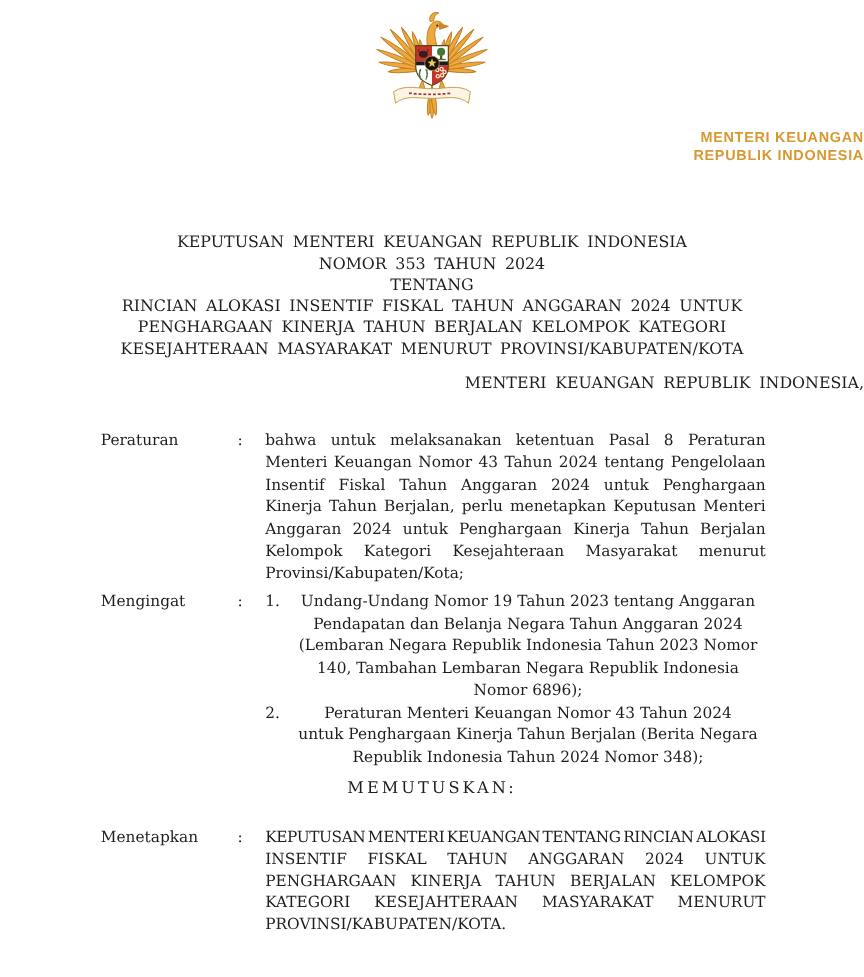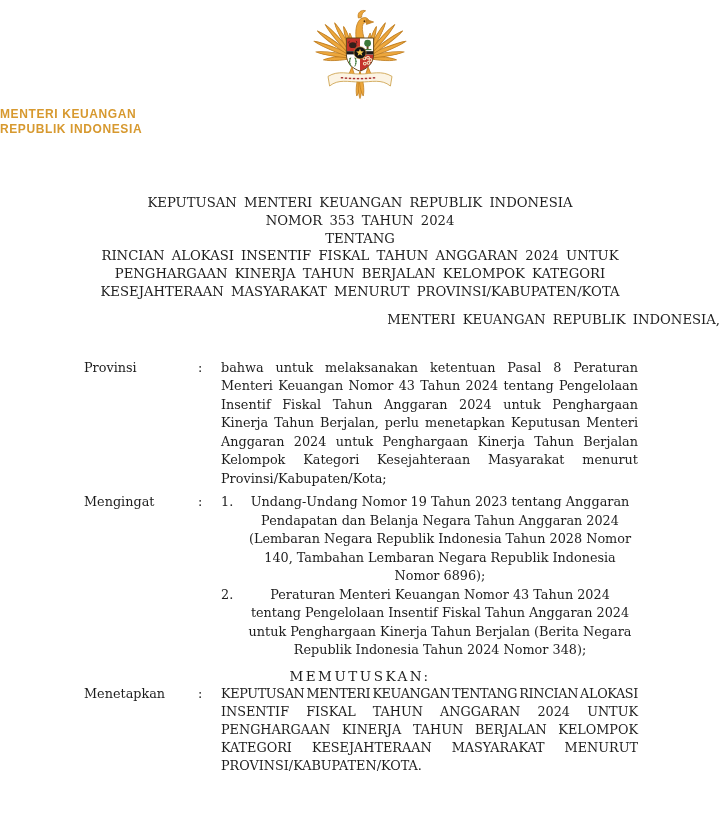--- a/index.html
+++ b/index.html
@@ -1,33 +1,33 @@
 <!DOCTYPE html>
 <html><head>
 <meta charset="utf-8">
 <style>
   html,body{margin:0;padding:0;background:#ffffff;}
   .page{position:relative;width:720px;height:814px;background:#ffffff;overflow:hidden;
         font-family:"DejaVu Serif", serif;color:#1d1d1d;}
   
   .emblem{display:block;margin:6px auto 5px;width:96px;height:96px;}
-  .ministry{text-align:left;font-family:"Liberation Sans", sans-serif;font-weight:bold;
+  .ministry{text-align:right;font-family:"Liberation Sans", sans-serif;font-weight:bold;
             font-size:12px;line-height:15px;letter-spacing:0.6px;color:#d7992f;}
   
   .title-block{margin-top:57px;font-size:13.2px;line-height:17.8px;word-spacing:3px;}
   .cblock .tline{text-align:center;}
   .salutation{margin-top:10px;text-align:right;font-size:13.2px;line-height:18px;word-spacing:3px;}
   
   .clause{display:flex;margin:0 82px 0 84px;font-size:12.8px;line-height:18.5px;}
   .clause .label{width:114px;flex:none;}
   .clause .colon{width:23px;flex:none;}
   .clause .content{width:417px;flex:none;}
   .menimbang{margin-top:30px;}
   .mengingat{margin-top:5px;}
-  .menetapkan{margin-top:0;line-height:18px;}
+  .menetapkan{margin-top:24px;line-height:18px;}
   
   .jblock .tline{text-align:justify;text-align-last:justify;}
   .jblock .tline.last{text-align-last:left;}
   .lblock .tline{text-align:center;}
   .menetapkan-content .tline.first{word-spacing:-4.2px;letter-spacing:-0.35px;}
   
   .mi-item{display:flex;}
   .mi-num{width:21px;flex:none;}
   .mi-lines{width:396px;flex:none;}
   
@@ -144,21 +144,21 @@
       <div class="tline">NOMOR 353 TAHUN 2024</div>
       <div class="tline">TENTANG</div>
       <div class="tline">RINCIAN ALOKASI INSENTIF FISKAL TAHUN ANGGARAN 2024 UNTUK</div>
       <div class="tline">PENGHARGAAN KINERJA TAHUN BERJALAN KELOMPOK KATEGORI</div>
       <div class="tline last">KESEJAHTERAAN MASYARAKAT MENURUT PROVINSI/KABUPATEN/KOTA</div>
     </div>
 
   <div class="salutation">MENTERI KEUANGAN REPUBLIK INDONESIA,</div>
 
   <div class="clause menimbang">
-    <div class="label">Provinsi</div>
+    <div class="label">Peraturan</div>
     <div class="colon">:</div>
     <div class="content jblock">
         <div class="tline first">bahwa untuk melaksanakan ketentuan Pasal 8 Peraturan</div>
         <div class="tline">Menteri Keuangan Nomor 43 Tahun 2024 tentang Pengelolaan</div>
         <div class="tline">Insentif Fiskal Tahun Anggaran 2024 untuk Penghargaan</div>
         <div class="tline">Kinerja Tahun Berjalan, perlu menetapkan Keputusan Menteri</div>
         <div class="tline">Anggaran 2024 untuk Penghargaan Kinerja Tahun Berjalan</div>
         <div class="tline">Kelompok Kategori Kesejahteraan Masyarakat menurut</div>
         <div class="tline last">Provinsi/Kabupaten/Kota;</div>
       </div>
@@ -166,30 +166,29 @@
 
   <div class="clause mengingat">
     <div class="label">Mengingat</div>
     <div class="colon">:</div>
     <div class="content">
         <div class="mi-item">
           <div class="mi-num">1.</div>
           <div class="mi-lines lblock">
             <div class="tline">Undang-Undang Nomor 19 Tahun 2023 tentang Anggaran</div>
             <div class="tline">Pendapatan dan Belanja Negara Tahun Anggaran 2024</div>
-            <div class="tline">(Lembaran Negara Republik Indonesia Tahun 2028 Nomor</div>
+            <div class="tline">(Lembaran Negara Republik Indonesia Tahun 2023 Nomor</div>
             <div class="tline">140, Tambahan Lembaran Negara Republik Indonesia</div>
             <div class="tline">Nomor 6896);</div>
           </div>
         </div>
         <div class="mi-item">
           <div class="mi-num">2.</div>
           <div class="mi-lines lblock">
             <div class="tline">Peraturan Menteri Keuangan Nomor 43 Tahun 2024</div>
-            <div class="tline">tentang Pengelolaan Insentif Fiskal Tahun Anggaran 2024</div>
             <div class="tline">untuk Penghargaan Kinerja Tahun Berjalan (Berita Negara</div>
             <div class="tline">Republik Indonesia Tahun 2024 Nomor 348);</div>
           </div>
         </div>
       </div>
   </div>
 
   <div class="memutuskan">MEMUTUSKAN:</div>
 
   <div class="clause menetapkan">

